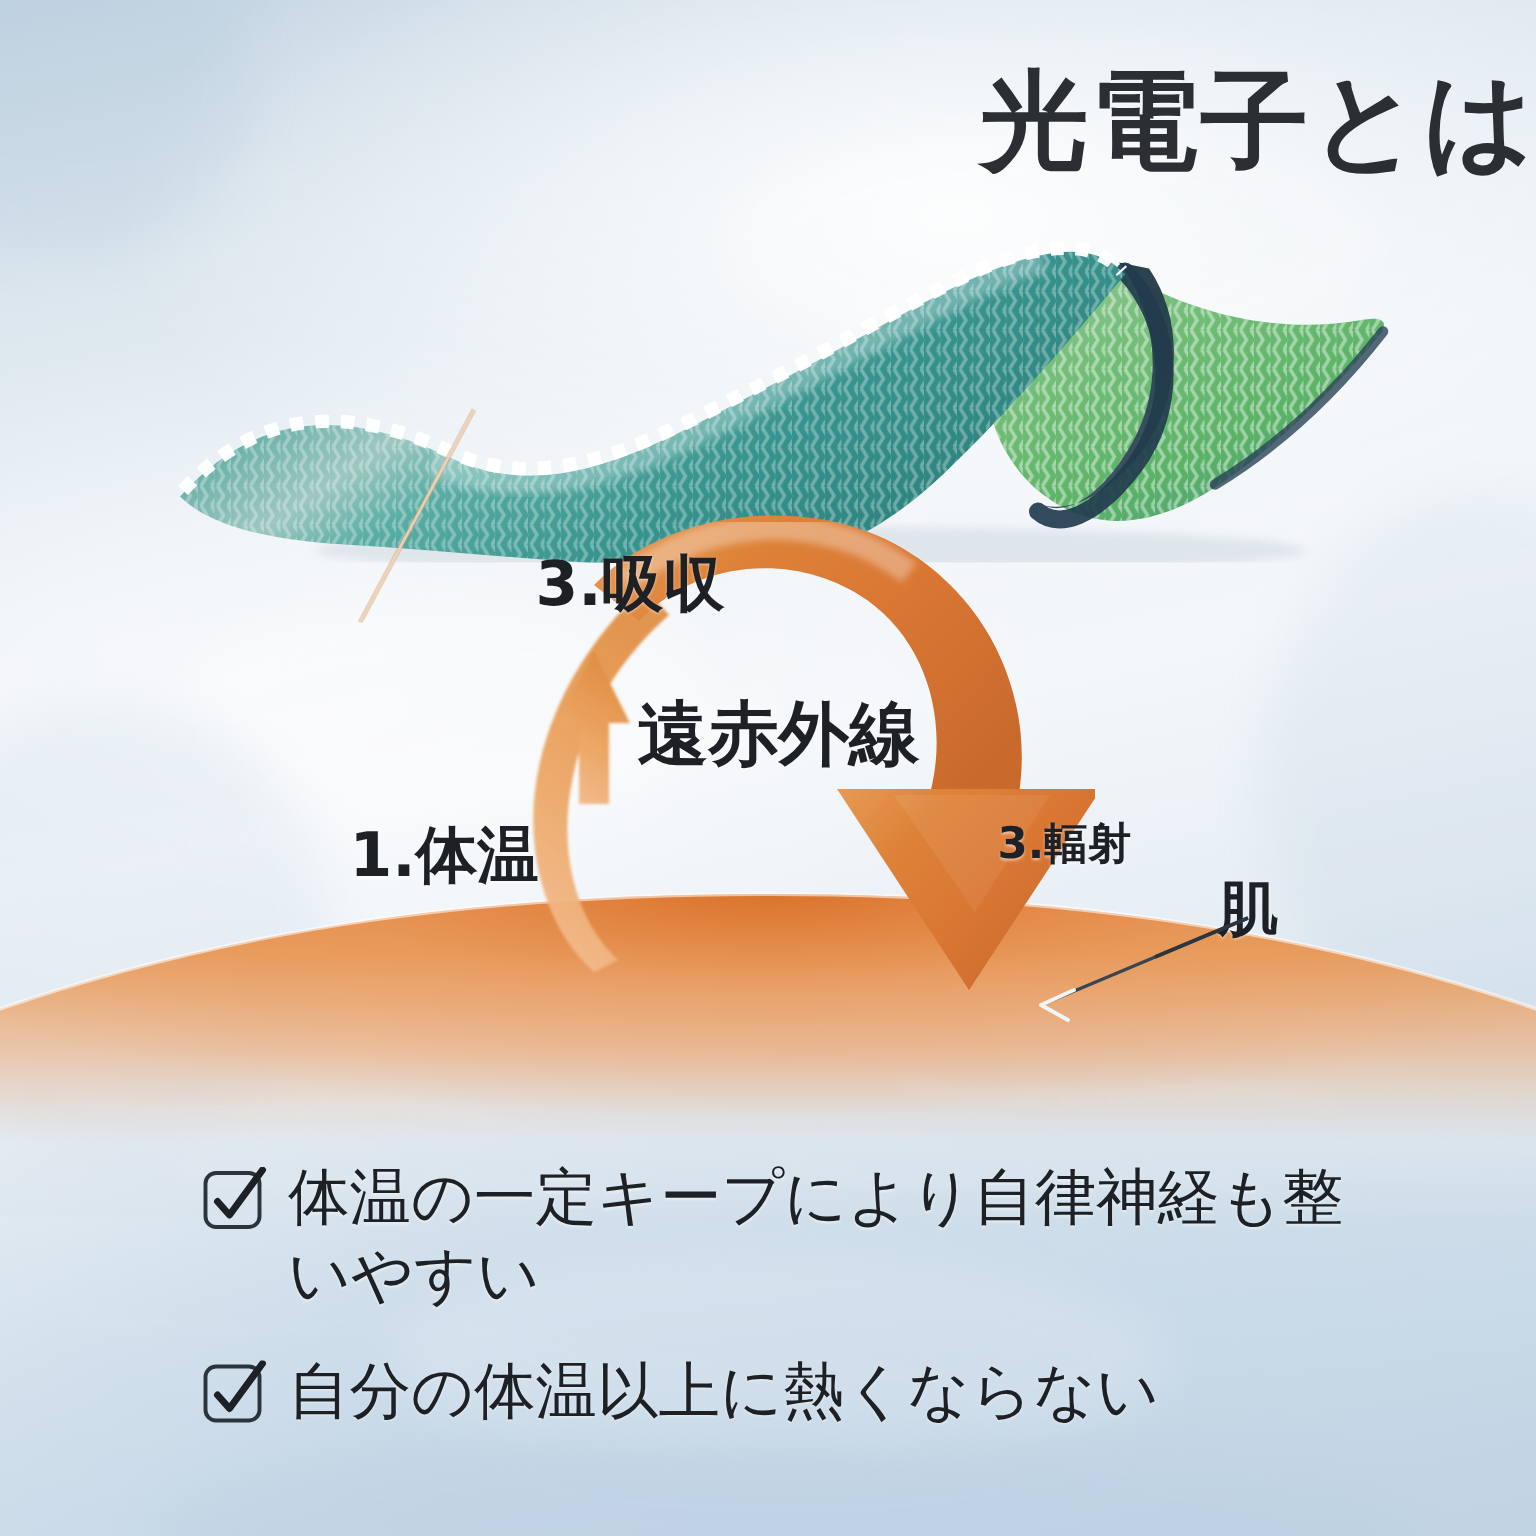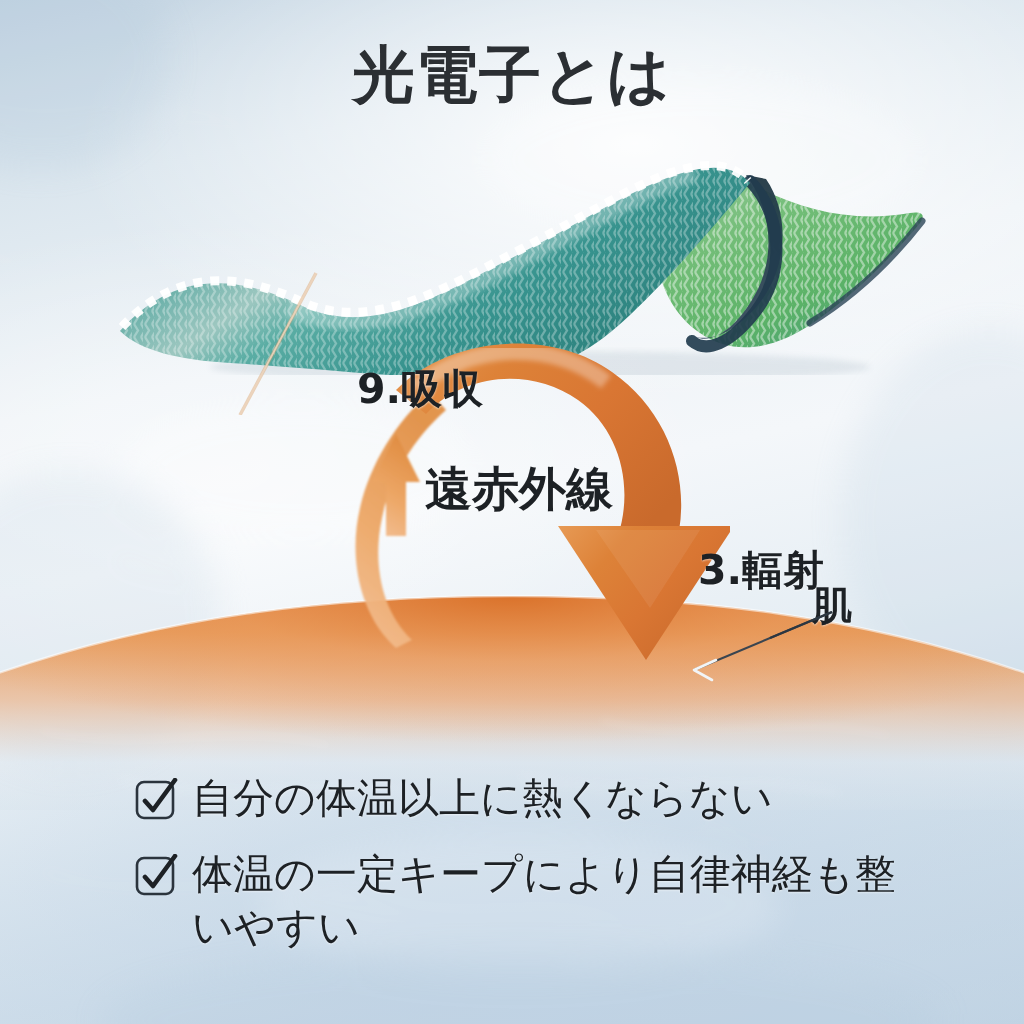--- a/index.html
+++ b/index.html
@@ -14,22 +14,22 @@
     background:
       radial-gradient(ellipse 900px 420px at 62% 14%, rgba(255,255,255,.92) 0%, rgba(255,255,255,0) 62%),
       radial-gradient(ellipse 760px 380px at 22% 46%, rgba(255,255,255,.55) 0%, rgba(255,255,255,0) 66%),
       radial-gradient(ellipse 1100px 500px at 50% 96%, rgba(196,214,231,.85) 0%, rgba(196,214,231,0) 70%),
       linear-gradient(168deg,#c3d4e2 0%,#dbe6ee 16%,#eef3f7 34%,#f4f7fa 48%,#e6eef4 64%,#cfdeea 82%,#bfd2e2 100%);
   }
   .veins{position:absolute;inset:0;pointer-events:none;opacity:.5;}
 
   
   .title{
-    position:absolute;left:0;right:0;top:44px;text-align:center;
-    font-size:62px;line-height:1;font-weight:700;color:#2b2f33;
+    position:absolute;left:0;right:0;top:44px;text-align:right;
+    font-size:72px;line-height:1;font-weight:700;color:#2b2f33;
     letter-spacing:.02em;
     font-family:"DejaVu Sans","Liberation Sans",sans-serif;
     text-shadow:0 1px 0 rgba(255,255,255,.5);
   }
 
   
   .fabric-wrap{position:absolute;left:110px;top:155px;width:820px;height:220px;}
   .fabric-label{
     position:absolute;left:665px;top:224px;
     font-size:46px;font-weight:600;color:#f3f7ec;letter-spacing:.06em;
@@ -48,21 +48,21 @@
   
   .lbl{
     position:absolute;z-index:8;font-weight:700;color:#1d2125;
     font-family:"DejaVu Sans","Liberation Sans",sans-serif;
     text-shadow:0 1px 2px rgba(255,255,255,.55);
     white-space:nowrap;
   }
   .lbl-absorb{left:357px;top:362px;font-size:41px;}
   .lbl-infrared{left:425px;top:458px;font-size:47px;}
   .lbl-body{left:233px;top:543px;font-size:41px;}
-  .lbl-radiate{left:698px;top:543px;font-size:41px;}
+  .lbl-radiate{left:665px;top:543px;font-size:29px;}
   .lbl-skin{left:812px;top:578px;font-size:40px;font-weight:700;}
   .skin-pointer{position:absolute;left:660px;top:608px;width:200px;height:80px;z-index:8;}
 
   
   .checklist{position:absolute;left:134px;top:772px;width:800px;z-index:9;}
   .check-row{display:flex;align-items:flex-start;margin-bottom:24px;}
   .check-box{flex:0 0 auto;width:44px;height:44px;margin-right:14px;margin-top:6px;}
   .check-text{
     font-size:41px;line-height:1.28;color:#1d2125;font-weight:500;
     font-family:"DejaVu Sans","Liberation Sans",sans-serif;
@@ -273,44 +273,45 @@
                C334,156 320,100 278,70
                C232,38 166,42 126,84 Z" fill="url(#bigArrowGrad)"></path>
 
       <path d="M116,58 C172,12 252,10 306,52" fill="none" stroke="#ffffff" stroke-opacity=".32" stroke-width="16" filter="url(#grainblur)"></path>
 
       <path d="M258,196 L434,196 L346,330 Z" fill="url(#bigArrowGrad)"></path>
       <path d="M296,200 L400,200 L350,278 Z" fill="#ffffff" opacity=".07"></path>
     </g>
   </svg>
 
-  <div class="lbl lbl-absorb">9.吸収</div>
+  <div class="lbl lbl-absorb">3.吸収</div>
   <div class="lbl lbl-infrared">遠赤外線</div>
+  <div class="lbl lbl-body">1.体温</div>
   <div class="lbl lbl-radiate">3.輻射</div>
   <div class="lbl lbl-skin">肌</div>
 
   <svg class="skin-pointer" viewBox="0 0 200 80">
     <path d="M172,4 L34,62" stroke="#3a4550" stroke-width="2.2" fill="none"></path>
     <path d="M34,62 L56,52 M34,62 L52,72" stroke="#f1f5f8" stroke-width="2.6" fill="none" stroke-linecap="round"></path>
     <path d="M172,4 L110,30" stroke="#2c3640" stroke-width="2.4" fill="none"></path>
   </svg>
 
   <div class="checklist">
+
+    <div class="check-row">
+      <svg class="check-box" viewBox="0 0 44 44">
+        <rect x="3" y="4" width="36" height="36" rx="7" ry="7" fill="none" stroke="#2b343d" stroke-width="2.6"></rect>
+        <path d="M11,23 L19,32 L41,2" fill="none" stroke="#1d2125" stroke-width="4.6" stroke-linecap="round" stroke-linejoin="round"></path>
+      </svg>
+      <div class="check-text">体温の一定キープにより自律神経も整いやすい</div>
+    </div>
 
     <div class="check-row">
       <svg class="check-box" viewBox="0 0 44 44">
         <rect x="3" y="4" width="36" height="36" rx="7" ry="7" fill="none" stroke="#2b343d" stroke-width="2.6"></rect>
         <path d="M11,23 L19,32 L41,2" fill="none" stroke="#1d2125" stroke-width="4.6" stroke-linecap="round" stroke-linejoin="round"></path>
       </svg>
       <div class="check-text">自分の体温以上に熱くならない</div>
     </div>
 
-    <div class="check-row">
-      <svg class="check-box" viewBox="0 0 44 44">
-        <rect x="3" y="4" width="36" height="36" rx="7" ry="7" fill="none" stroke="#2b343d" stroke-width="2.6"></rect>
-        <path d="M11,23 L19,32 L41,2" fill="none" stroke="#1d2125" stroke-width="4.6" stroke-linecap="round" stroke-linejoin="round"></path>
-      </svg>
-      <div class="check-text">体温の一定キープにより自律神経も整いやすい</div>
-    </div>
-
   </div>
 
 </div>
 
 </body></html>

